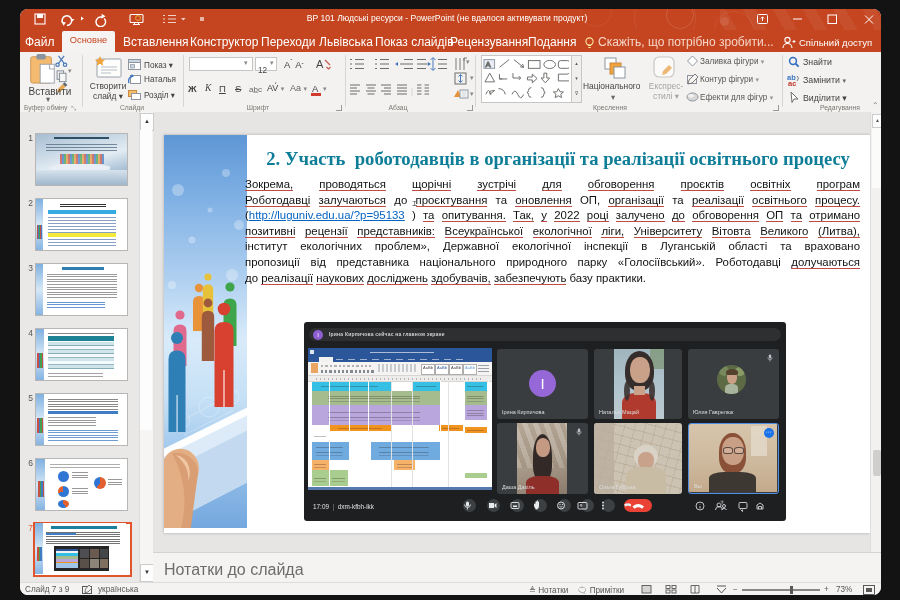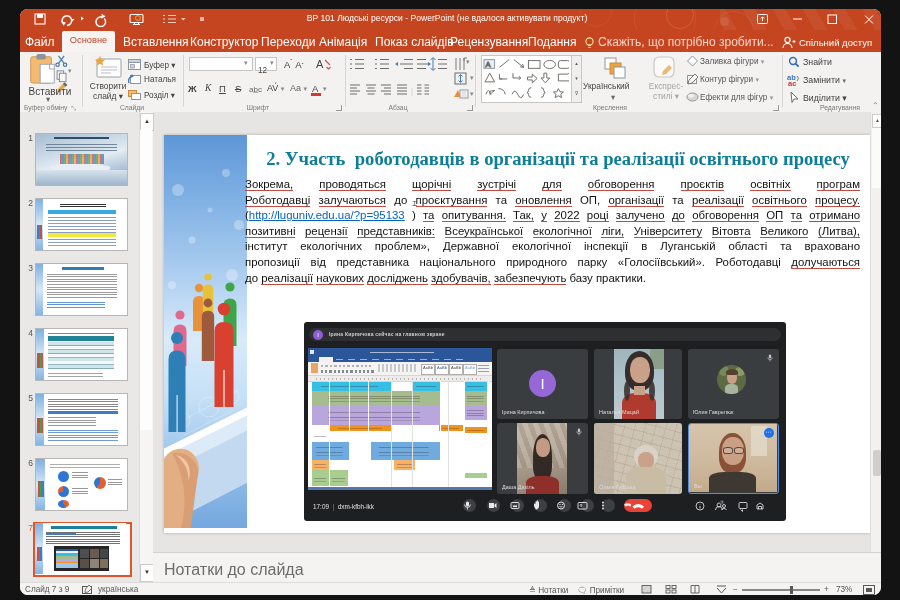--- a/index.html
+++ b/index.html
@@ -101,21 +101,21 @@
         <path d="M 110 6.5 l 8 8 M 118 6.5 l -8 8"></path>
       </g>
     </svg>
   </div>
   <div id="tabrow">
     <div class="tab" style="left:5px;">Файл</div>
     <div id="tab-sel">Основне</div>
     <div class="tab" style="left:103px;">Вставлення</div>
     <div class="tab" style="left:170px;">Конструктор</div>
     <div class="tab" style="left:241px;">Переходи</div>
-    <div class="tab" style="left:299px;">Анімація</div>
+    <div class="tab" style="left:299px;">Львівська</div>
     <div class="tab" style="left:355px;">Показ слайдів</div>
     <div class="tab" style="left:430px;">Рецензування</div>
     <div class="tab" style="left:508px;">Подання</div>
     <svg class="abs" style="left:563px;top:6px;" width="13" height="14" viewBox="0 0 13 14">
       <circle cx="6.5" cy="5.5" r="3.6" fill="none" stroke="#FFE9A0" stroke-width="1.1"></circle>
       <path d="M 5 9.5 h 3 M 5.3 11.5 h 2.4" stroke="#FFE9A0" stroke-width="1"></path>
     </svg>
     <div class="tab" style="left:578px;color:#F6D5C8;">Скажіть, що потрібно зробити...</div>
     <svg class="abs" style="left:762px;top:6px;" width="14" height="13" viewBox="0 0 14 13">
       <circle cx="5.5" cy="4" r="2.6" fill="none" stroke="#fff" stroke-width="1.1"></circle>
@@ -153,21 +153,21 @@
       <rect x="4" y="4" width="24" height="18" rx="1" fill="#FDFDFC" stroke="#9AA2AB"></rect>
       <path d="M 8 12 h 16 M 8 15 h 16 M 8 18 h 10" stroke="#B9BFC6" stroke-width="1.2"></path>
       <path d="M 7 1 l 1.6 3.4 l 3.6 0.3 l -2.8 2.4 l 0.9 3.6 l -3.3 -2 l -3.3 2 l 0.9 -3.6 l -2.8 -2.4 l 3.6 -0.3 z" fill="#F0A23C"></path>
     </svg>
     <div class="rtext" style="left:62px;top:29px;width:52px;text-align:center;font-size:8.4px;">Створити<br>слайд ▾</div>
     <svg class="abs" style="left:108px;top:7px;" width="13" height="11" viewBox="0 0 13 11">
       <rect x="0.5" y="0.5" width="12" height="10" fill="#fff" stroke="#8D96A0"></rect>
       <rect x="0.5" y="0.5" width="12" height="3" fill="#C9D4E0" stroke="#8D96A0"></rect>
       <rect x="2.5" y="5.5" width="4" height="3.5" fill="#C9D4E0" stroke="#8D96A0" stroke-width="0.7"></rect>
     </svg>
-    <div class="rtext" style="left:124px;top:8px;">Буфер ▾</div>
+    <div class="rtext" style="left:124px;top:8px;">Показ ▾</div>
     <svg class="abs" style="left:108px;top:22px;" width="13" height="11" viewBox="0 0 13 11">
       <rect x="2.5" y="1.5" width="10" height="8" fill="#fff" stroke="#8D96A0"></rect>
       <path d="M 1 9 a 5 5 0 0 1 4 -7" fill="none" stroke="#3A76C4" stroke-width="1.4"></path>
       <path d="M 3.8 0 l 2.2 2.3 l -3 1.2 z" fill="#3A76C4"></path>
     </svg>
     <div class="rtext" style="left:124px;top:23px;">Наталья</div>
     <svg class="abs" style="left:108px;top:37px;" width="13" height="11" viewBox="0 0 13 11">
       <rect x="0.5" y="1.5" width="8" height="6" fill="#F6C06A" stroke="#C98A3F"></rect>
       <rect x="3.5" y="4.5" width="9" height="6" fill="#fff" stroke="#8D96A0"></rect>
     </svg>
@@ -260,21 +260,21 @@
         <path d="M 60 31 q 3 0 3 3 q 0 2 1.5 2 q -1.5 0 -1.5 2 q 0 3 -3 3"></path>
         <path d="M 78 32 l 1.6 3.2 l 3.6 0.3 l -2.7 2.3 l 0.8 3.5 l -3.3 -1.9 l -3.3 1.9 l 0.8 -3.5 l -2.7 -2.3 l 3.6 -0.3 z"></path>
       </g>
     </svg>
     <div style="position:absolute;left:551px;top:3px;width:9px;height:46px;background:#F0EFED;border:1px solid #C8C6C4;font-size:5px;color:#555;text-align:center;line-height:15px;">▴<br>▾<br>⊽</div>
     <svg class="abs" style="left:583px;top:4px;" width="24" height="24" viewBox="0 0 24 24">
       <rect x="2" y="2" width="11" height="11" fill="#fff" stroke="#8D96A0"></rect>
       <rect x="7" y="7" width="11" height="11" fill="#F0A23C" stroke="#C98A3F"></rect>
       <rect x="11" y="11" width="11" height="11" fill="#fff" stroke="#8D96A0"></rect>
     </svg>
-    <div class="rtext" style="left:563px;top:29px;font-size:8.4px;">Український</div>
+    <div class="rtext" style="left:563px;top:29px;font-size:8.4px;">Національного</div>
     <div class="rtext" style="left:591px;top:40px;color:#666;">▾</div>
     <svg class="abs" style="left:631px;top:3px;" width="28" height="26" viewBox="0 0 28 26">
       <rect x="3" y="2" width="20" height="20" rx="5" fill="#FBFAF9" stroke="#C9C7C4" stroke-width="1.2"></rect>
       <path d="M 12 16 l 6 -6 l 3 3 l -6 6 l -4 1 z" fill="#E9A954" opacity="0.8"></path>
     </svg>
     <div class="rtext" style="left:623px;top:29px;width:46px;text-align:center;color:#A6A4A1;font-size:8.4px;">Експрес-<br>стилі ▾</div>
     <svg class="abs" style="left:666px;top:3px;" width="13" height="12" viewBox="0 0 13 12">
         <path d="M 6.5 1 l 5 5 l -5 5 l -5 -5 z" fill="#fff" stroke="#8D96A0"></path>
       </svg>
     <div class="rtext" style="left:680px;top:5px;color:#595755;">Заливка фігури <span style="color:#999;font-size:7px;">▾</span></div>

